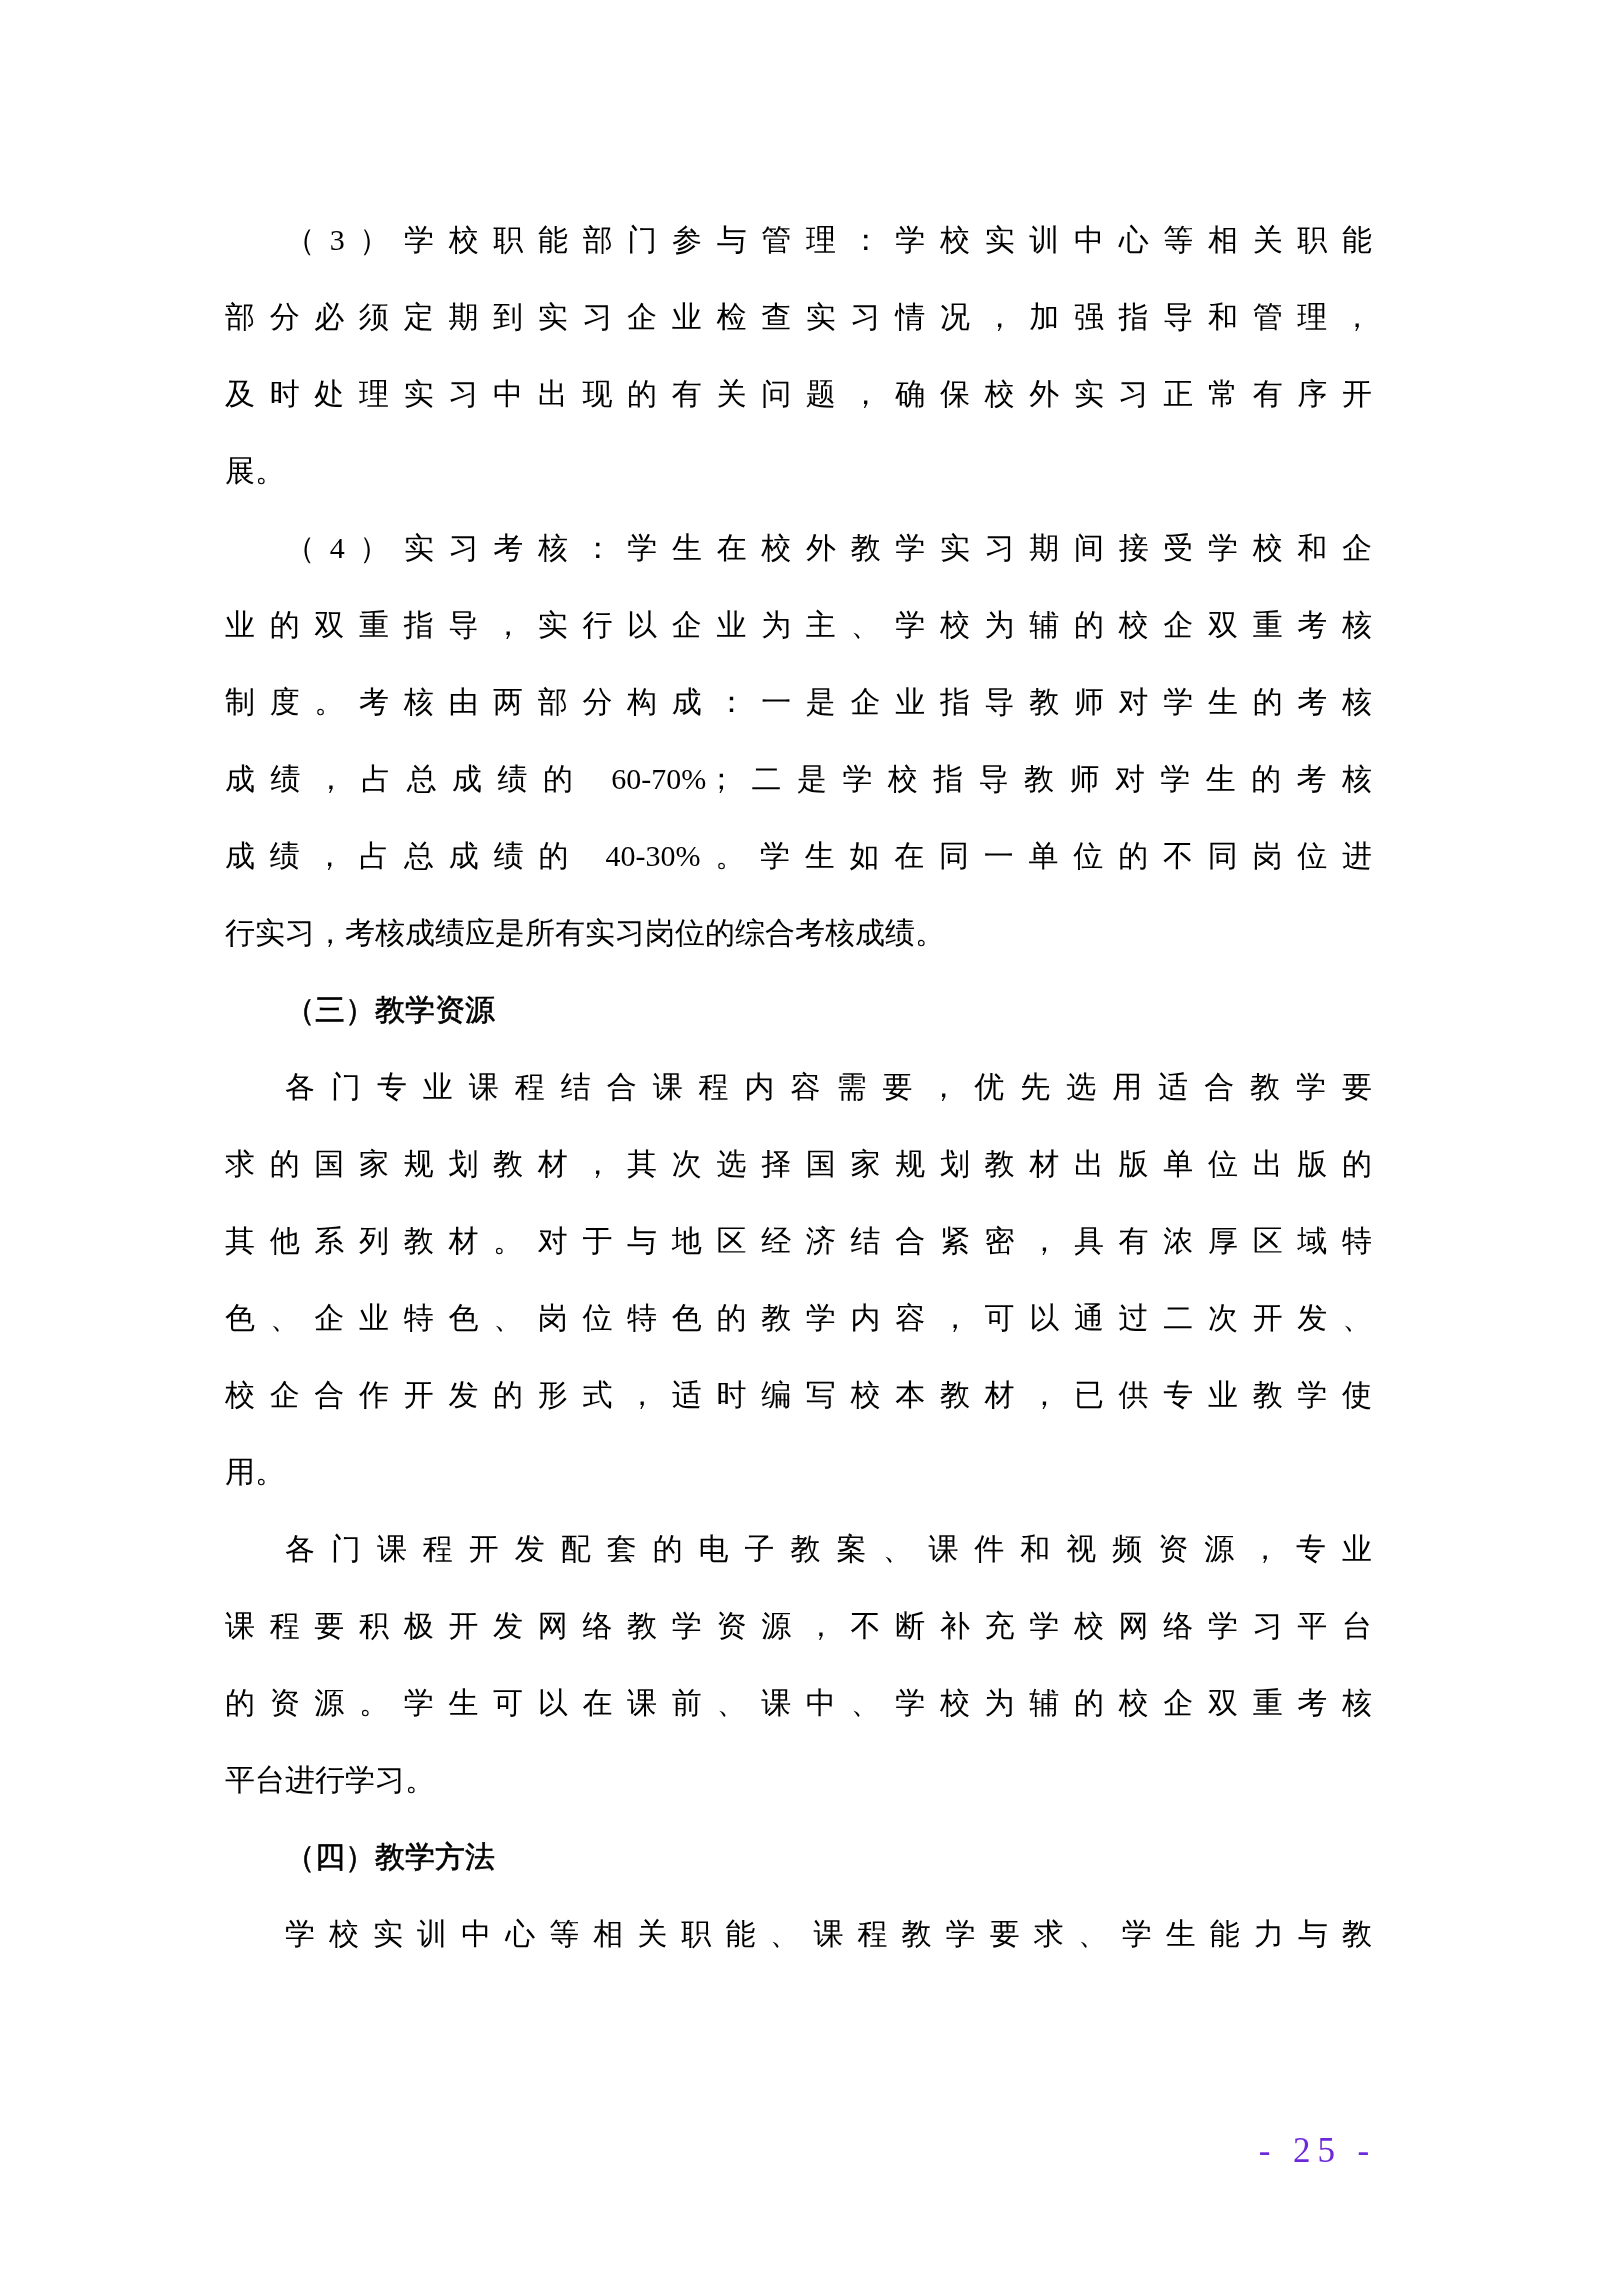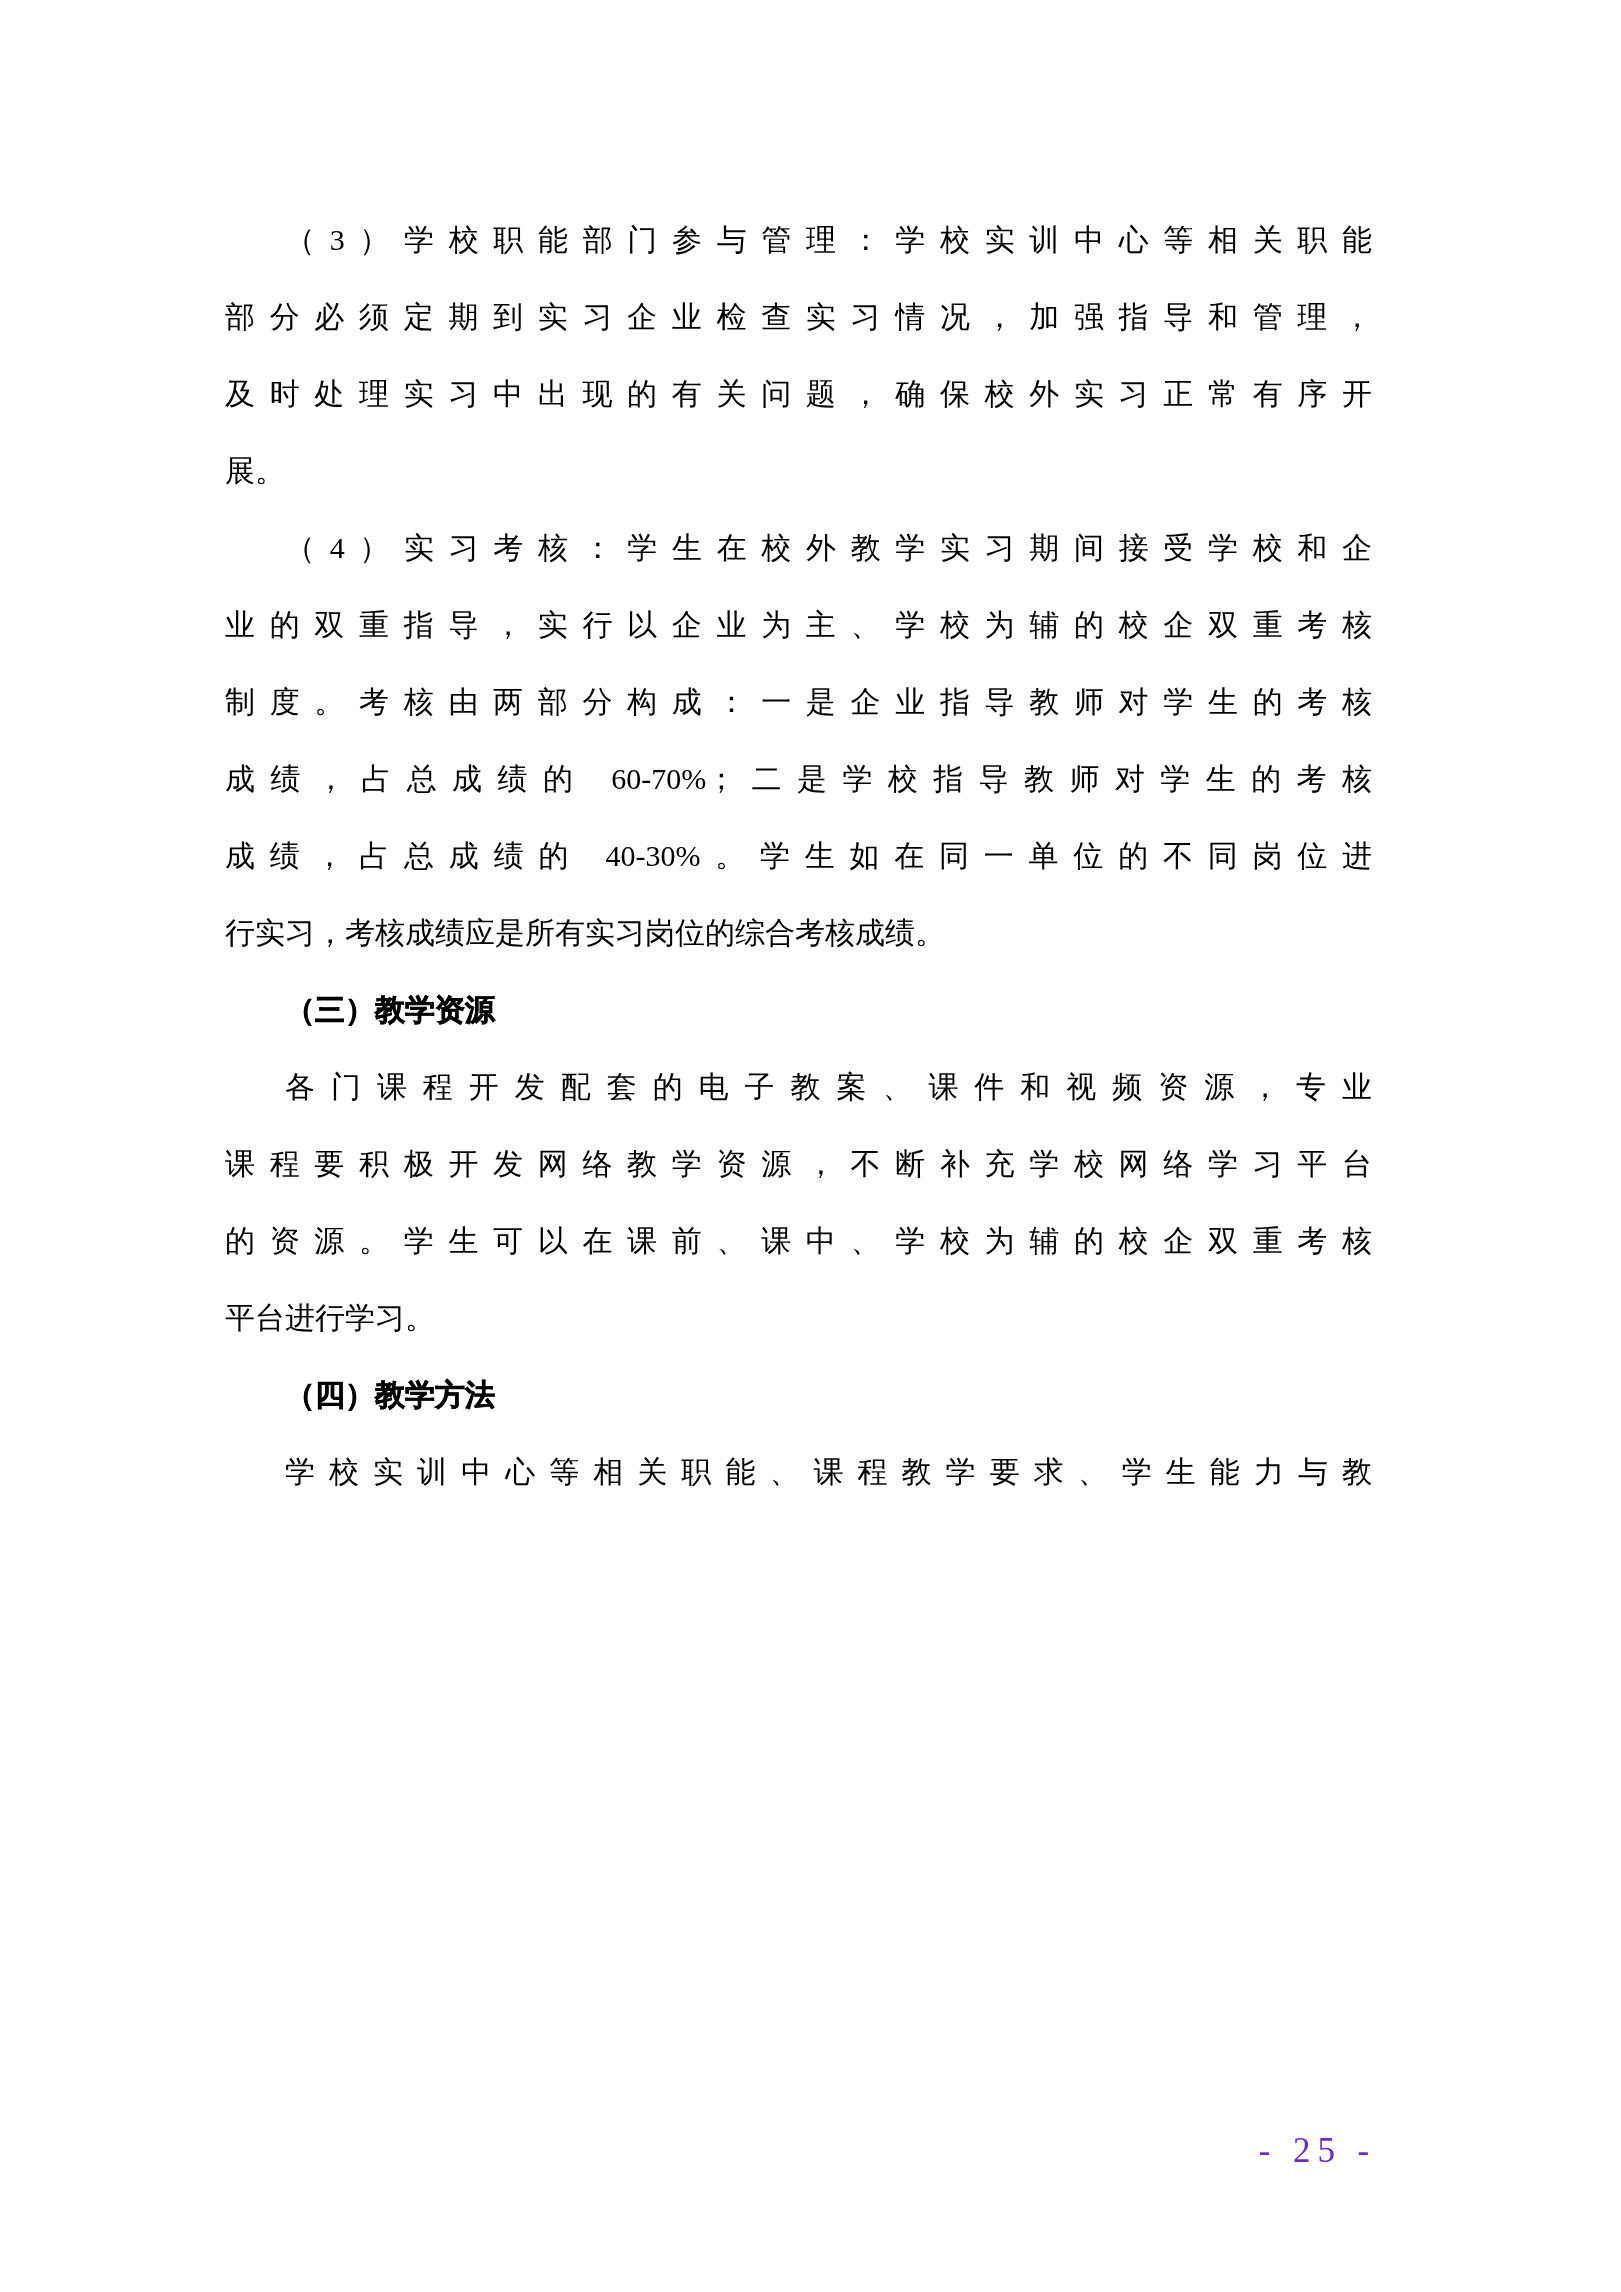--- a/index.html
+++ b/index.html
@@ -27,21 +27,21 @@
   .block { margin: 0; padding: 0; }
   .line {
     text-align: justify;
     text-align-last: justify;
     white-space: normal;
     overflow: hidden;
   }
   .line.first { text-indent: 2em; }
   .line.para-end { text-align-last: left; }
   .block.heading .line {
-    font-weight: 700;
+    font-weight: 400;
     text-align-last: left;
     -webkit-text-stroke: 0.6px #000;
   }
   .page-number {
     position: absolute;
     top: 2131px;
     right: 245px;
     font-size: 35px;
     letter-spacing: 6.9px;
     color: #6d28d9;
@@ -63,20 +63,28 @@
         <div class="line">业的双重指导，实行以企业为主、学校为辅的校企双重考核</div>
         <div class="line">制度。考核由两部分构成：一是企业指导教师对学生的考核</div>
         <div class="line">成绩，占总成绩的 60-70%；二是学校指导教师对学生的考核</div>
         <div class="line">成绩，占总成绩的 40-30%。学生如在同一单位的不同岗位进</div>
         <div class="line para-end">行实习，考核成绩应是所有实习岗位的综合考核成绩。</div>
       </div>
       <div class="block heading">
         <div class="line first">（三）教学资源</div>
       </div>
       <div class="block paragraph">
+        <div class="line first">各门专业课程结合课程内容需要，优先选用适合教学要</div>
+        <div class="line">求的国家规划教材，其次选择国家规划教材出版单位出版的</div>
+        <div class="line">其他系列教材。对于与地区经济结合紧密，具有浓厚区域特</div>
+        <div class="line">色、企业特色、岗位特色的教学内容，可以通过二次开发、</div>
+        <div class="line">校企合作开发的形式，适时编写校本教材，已供专业教学使</div>
+        <div class="line para-end">用。</div>
+      </div>
+      <div class="block paragraph">
         <div class="line first">各门课程开发配套的电子教案、课件和视频资源，专业</div>
         <div class="line">课程要积极开发网络教学资源，不断补充学校网络学习平台</div>
         <div class="line">的资源。学生可以在课前、课中、学校为辅的校企双重考核</div>
         <div class="line para-end">平台进行学习。</div>
       </div>
       <div class="block heading">
         <div class="line first">（四）教学方法</div>
       </div>
       <div class="block paragraph">
         <div class="line first">学校实训中心等相关职能、课程教学要求、学生能力与教</div>

